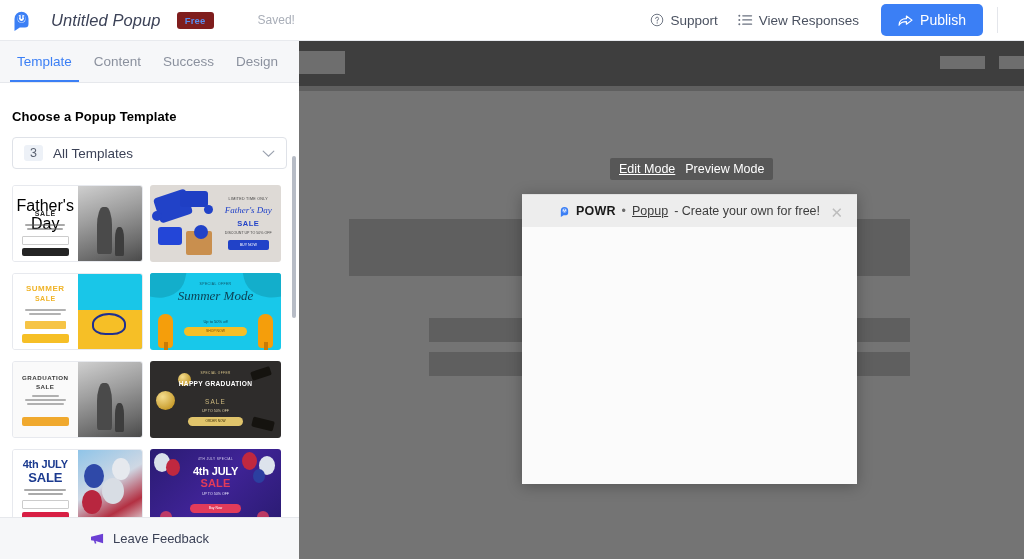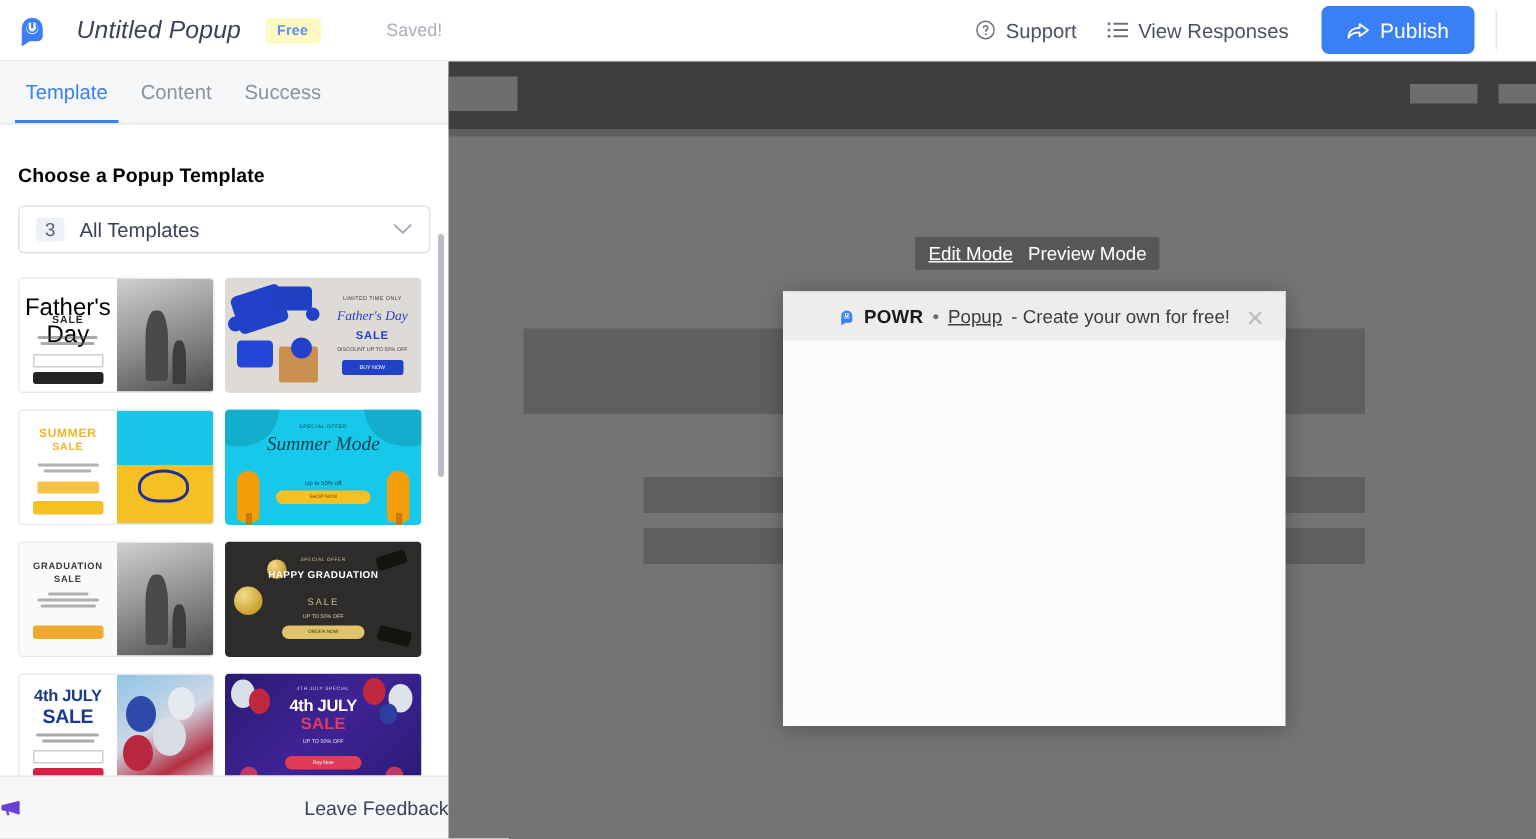--- a/index.html
+++ b/index.html
@@ -17,21 +17,21 @@
     background: #ffffff; border-bottom: 1px solid #e8eaee;
     display: flex; align-items: center;
   }
   .logo-wrap { width: 34px; display: flex; justify-content: center; align-items: center; margin-left: 4px; }
   .powr-logo { width: 21px; height: 21px; display: block; }
   .doc-title {
     font-style: italic; font-size: 16.5px; color: #3c4257; margin-left: 13px;
     letter-spacing: .1px;
   }
   .free-badge {
-    margin-left: 16px; background: #fef9c3; color: #5a8def;
+    margin-left: 16px; background: #7f1d1d; color: #5a8def;
     font-size: 9.5px; font-weight: bold; padding: 3px 8px; border-radius: 3px;
     letter-spacing: .2px;
   }
   .saved-text { margin-left: 44px; font-size: 12px; color: #a9aeb8; }
   .topbar-right {
     margin-left: auto; display: flex; align-items: center; gap: 0; padding-right: 12px;
   }
   .hdr-link {
     display: flex; align-items: center; gap: 6px;
     font-size: 13.5px; color: #4a5160; padding: 6px 10px; cursor: pointer;
@@ -137,21 +137,21 @@
   .jl-photo { background: linear-gradient(150deg,#8fc4e8 0%,#cfd8e4 45%,#b33042 75%,#e3e6ea 100%); }
   .jl-purple { background: linear-gradient(135deg,#2a1b72 0%,#3f2396 50%,#2a1b72 100%); }
 
   .sb-track {
     position: absolute; right: 3px; top: 47px; width: 4px; height: 162px;
     background: #b7bcc6; border-radius: 2px;
   }
   .feedback-bar {
     position: absolute; left: 0; bottom: 0; width: 299px; height: 42px;
     background: #f6f7f9; border-top: 1px solid #e6e8ec;
-    display: flex; align-items: center; justify-content: space-between; gap: 8px;
+    display: flex; align-items: center; justify-content: center; gap: 8px;
     cursor: pointer;
   }
   .feedback-bar span.lbl { font-size: 13px; color: #3c4257; }
 
   
   .canvas {
     position: absolute; left: 299px; top: 41px; width: 725px; height: 518px;
     background: #747474; overflow: hidden;
   }
   .site-nav {
@@ -275,20 +275,23 @@
 
     <div class="tabsrow">
       <div class="tab active">
           <span>Template</span>
         </div>
       <div class="tab">
           <span>Content</span>
         </div>
       <div class="tab">
           <span>Success</span>
+        </div>
+      <div class="tab">
+          <span>Design</span>
         </div>
       <div class="tab"></div>
     </div>
 
     <div class="panel-body">
       <div class="section-title">Choose a Popup Template</div>
 
       <div class="select-box">
         <span class="select-count">3</span>
         <span class="select-label">All Templates</span>

